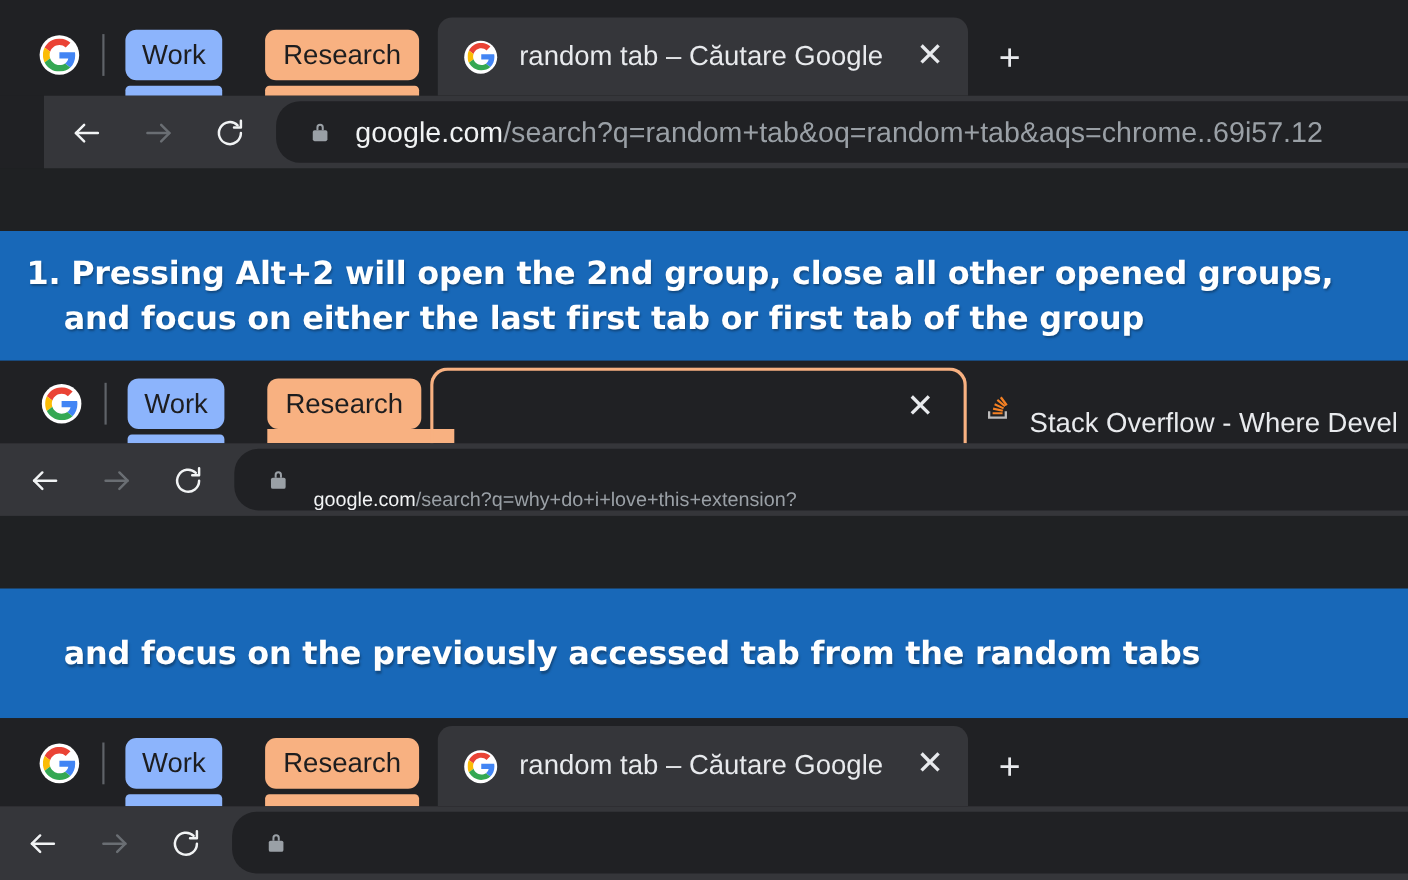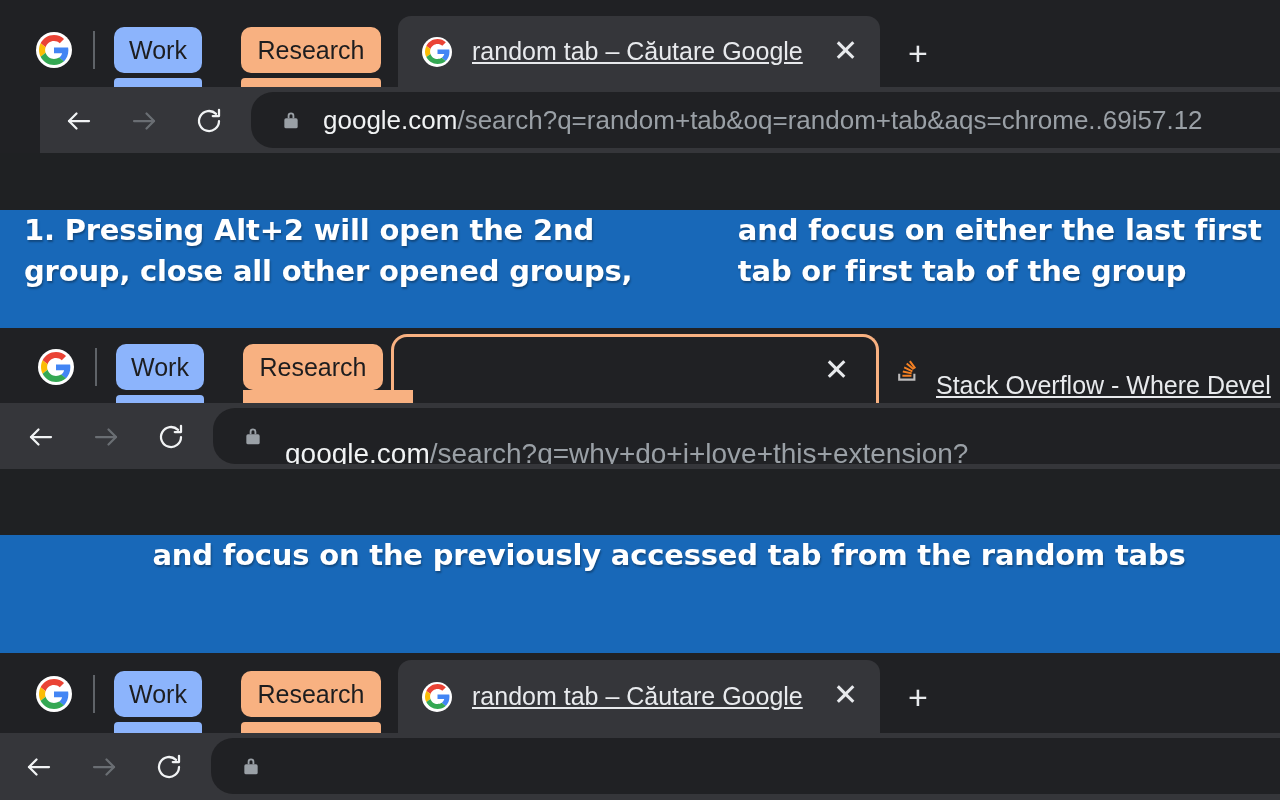--- a/index.html
+++ b/index.html
@@ -70,21 +70,20 @@
     border-radius:50%;
     background:#fff;
     display:flex; align-items:center; justify-content:center;
   }
   .tab .favicon.so { background:transparent; }
   .tab .favicon svg { width:25px; height:25px; display:block; }
   .tab .title {
     color:#e8eaed;
     overflow:hidden;
     text-overflow:clip;
-    text-decoration:underline;
   }
   .tab .title .dim { color:#9aa0a6; }
   .tab-close {
     position:absolute;
     color:#e8eaed;
     line-height:1;
     font-weight:300;
   }
 
   
@@ -137,21 +136,21 @@
 
   
   .banner {
     position:absolute;
     left:0; width:1280px;
     background:#1868b8;
     color:#ffffff;
     font-family:"DejaVu Sans", sans-serif;
     font-weight:700;
     display:flex;
-    flex-direction:row;
+    flex-direction:column;
     justify-content:center;
   }
   .banner .line {
     padding-left:24px;
     letter-spacing:-0.2px;
     text-shadow:1px 2px 2px rgba(0,0,0,.30);
   }
   .banner .line.indent { padding-left:58px; }
 </style>
 </head>
@@ -301,21 +300,21 @@
         </svg>
       </div>
 
       <div class="omnibox" style="left:213px; top:5px; width:1090px; height:56px;">
         <span class="lock" style="margin-left:30px;">
           <svg width="20" height="22" viewBox="0 0 24 24" fill="#9aa0a6">
             <rect x="4" y="10" width="16" height="12" rx="2"></rect>
             <path d="M8 10V7a4 4 0 0 1 8 0v3h-2.2V7a1.8 1.8 0 0 0-3.6 0v3z"></path>
           </svg>
         </span>
-        <span class="url" style="margin-left:22px; font-size:28px;margin-top:36px;">
+        <span class="url" style="margin-left:22px; font-size:18px;margin-top:36px;">
           <span>google.com</span><span class="path">/search?q=why+do+i+love+this+extension?</span>
         </span>
       </div>
     </div>
 
     <div class="viewport" style="height:66px;"></div>
   </div>
 
   <div class="banner" style="top:535px; height:118px;">
     <div class="line indent" style="font-size:29px; line-height:41px;">and focus on the previously accessed tab from the random tabs</div>

